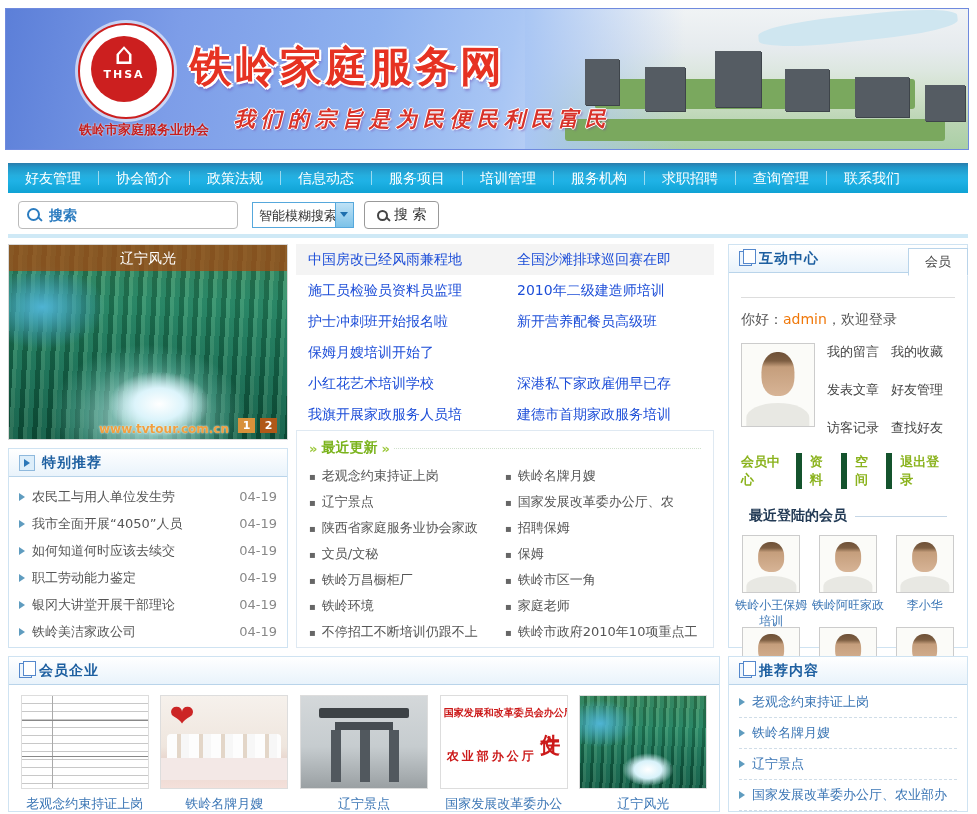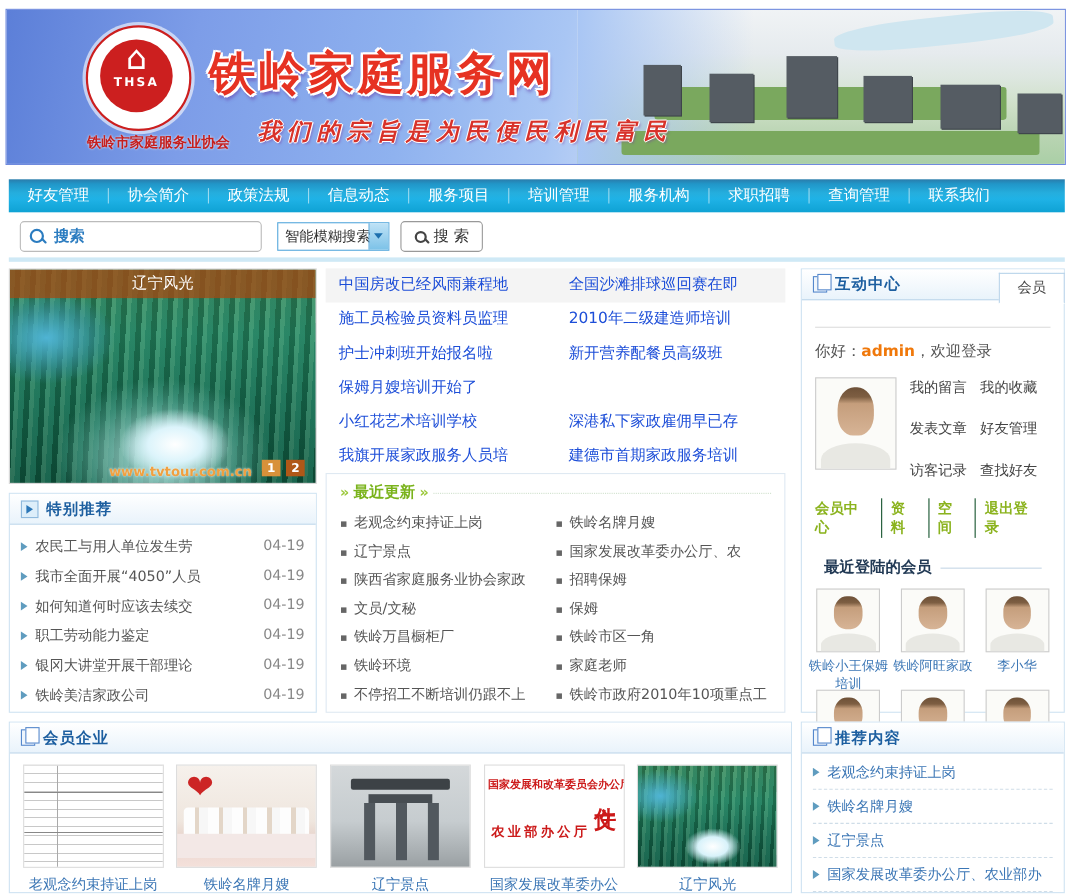--- a/index.html
+++ b/index.html
@@ -114,35 +114,35 @@
   .tri{width:0;height:0;border-left:6px solid #5f9cbf;border-top:4px solid transparent;border-bottom:4px solid transparent;margin-right:7px;}
   .sprow .t{flex:1;white-space:nowrap;overflow:hidden;cursor:pointer;}
   .sprow .d{color:#888;margin-left:6px;}
 
   
   .inter{left:728px;top:244px;width:240px;height:404px;}
   .tab{position:absolute;right:-1px;top:3px;width:58px;height:26px;background:#fff;
     border:1px solid #b9d4ea;border-bottom:1px solid #fff;text-align:center;line-height:26px;
     font-size:13px;color:#444;cursor:pointer;}
   .greet{margin:24px 12px 0;border-top:1px solid #ddd;padding-top:13px;font-size:14px;color:#555;}
-  .greet .uname{color:#f0780a;font-weight:bold;margin-top:28px;}
+  .greet .uname{color:#f0780a;font-weight:normal;margin-top:28px;}
   .profile{display:flex;margin:14px 12px 0;}
   .avatar{position:relative;overflow:hidden;background:#fbfbf8;border:1px solid #ccc;}
   .avatar::before{content:"";position:absolute;left:50%;top:10%;transform:translateX(-50%);
     width:46%;height:54%;border-radius:46% 46% 42% 42%;
     background:linear-gradient(180deg,#6e5138 0%,#7d5e42 20%,#c59e7c 34%,#d7b496 100%);}
   .avatar::after{content:"";position:absolute;left:50%;bottom:-8%;transform:translateX(-50%);
     width:88%;height:36%;background:#e8e8e3;border-radius:50% 50% 0 0;}
   .avatar.big{width:72px;height:82px;}
   .plinks{flex:1;display:grid;grid-template-columns:1fr 1fr;margin-left:12px;align-content:center;row-gap:20px;}
   .plinks a{font-size:13px;color:#444;text-decoration:none;cursor:pointer;}
   .glinks{display:flex;margin:16px 12px 0;font-size:13px;}
   .glinks a{color:#8bb31e;font-weight:bold;text-decoration:none;padding:0 8px;cursor:pointer;}
   .glinks a:first-child{padding-left:0;}
-  .glinks a + a{border-left:1px solid #14532d;}
+  .glinks a + a{border-left:6px solid #14532d;}
   .mem-title{display:flex;align-items:center;margin:18px 20px 0;font-size:14px;font-weight:bold;color:#223a55;}
   .mem-title::after{content:"";flex:1;border-top:1px solid #c5d6e6;margin-left:8px;}
   .mem-grid{display:flex;flex-wrap:wrap;margin:10px 4px 0;}
   .mcell{width:33.33%;text-align:center;box-sizing:border-box;margin-bottom:0;}
   .mcell .avatar{width:56px;height:56px;margin:0 auto;display:block;}
   .mname{display:block;font-size:12px;color:#3b76b5;line-height:16px;height:30px;overflow:hidden;
     margin-top:4px;text-decoration:none;cursor:pointer;padding:0 2px;}
 
   
   .ent{left:8px;top:656px;width:712px;height:156px;}

